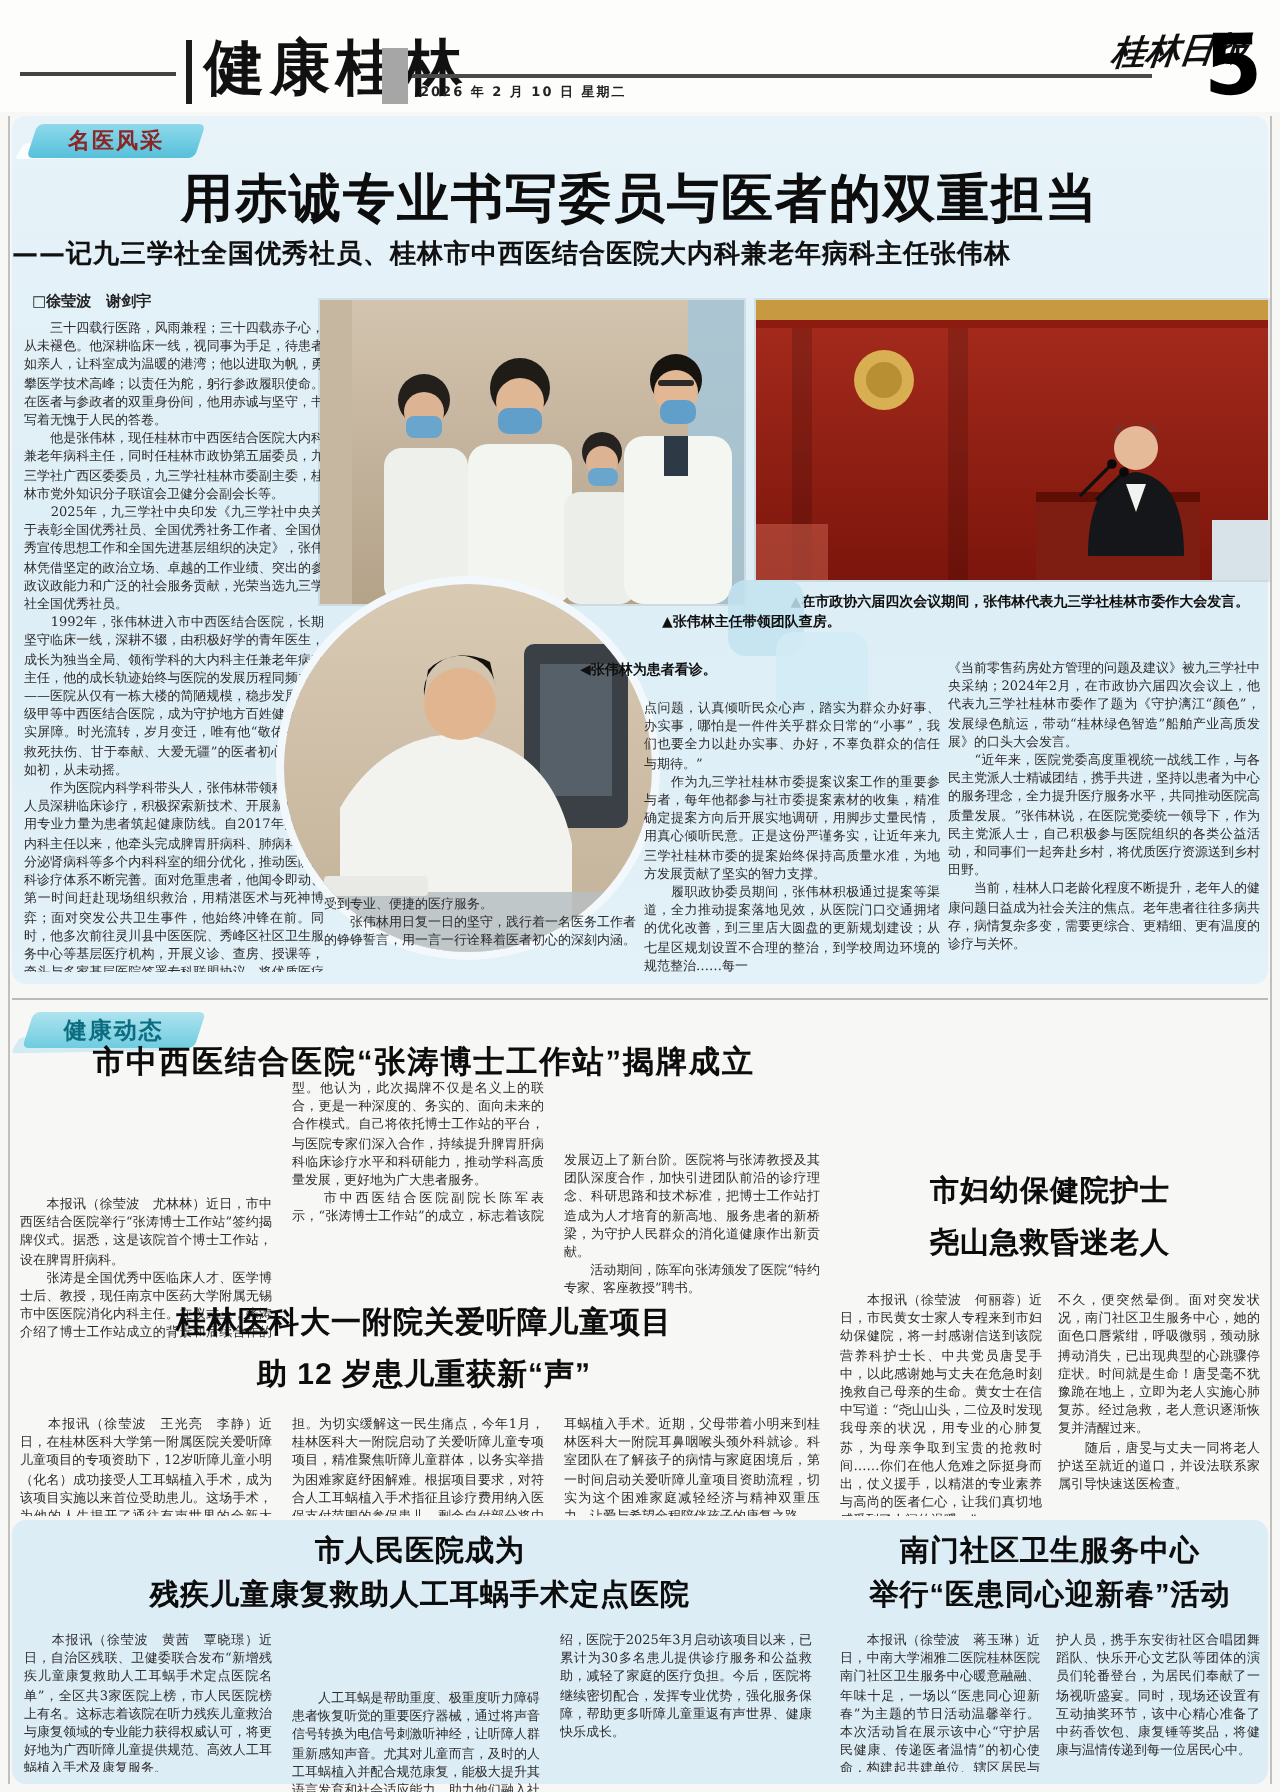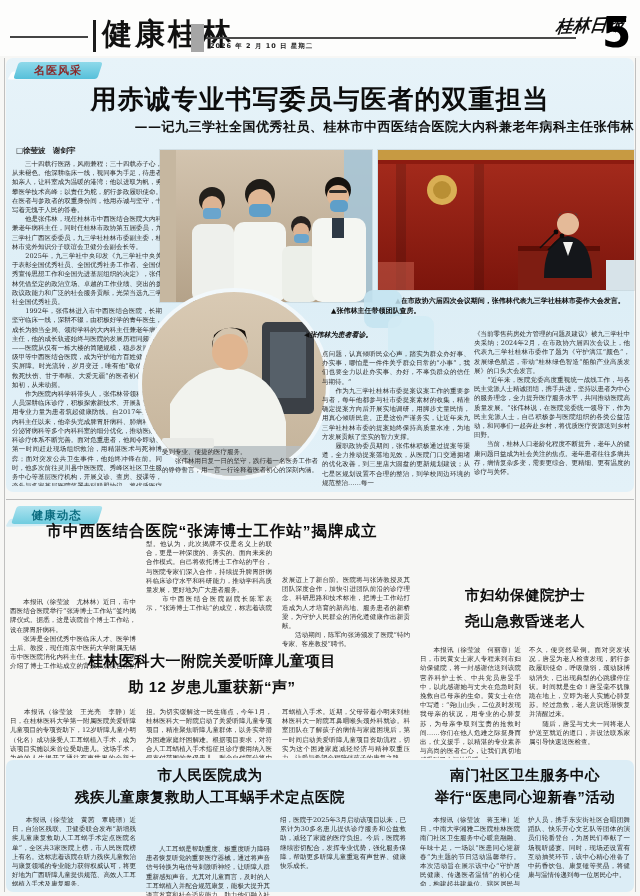--- a/index.html
+++ b/index.html
@@ -17,21 +17,21 @@
   .bluebox{background:linear-gradient(180deg,#e7f3f9 0%,#ddeef6 55%,#e3f1f8 100%);border-radius:7px;}
   .badge{transform:skewX(-18deg);border-radius:3px;display:flex;align-items:center;justify-content:center;}
   .badge-feature{background:linear-gradient(180deg,#8fd9ea,#56c0da);width:84px;height:17px;}
   .badge-feature span{transform:skewX(18deg);font-size:11px;font-weight:900;color:#8a2626;letter-spacing:1px;}
   .badge-news{background:linear-gradient(180deg,#aee3ef,#6fccdf);width:86px;height:18px;}
   .badge-news span{transform:skewX(18deg);font-size:11.5px;font-weight:900;color:#0c6d80;letter-spacing:1px;}
   .swoosh{background:#fff;opacity:.85;transform:skewX(-30deg) rotate(-1deg);border-radius:2px;}
   
   .f-headline{font-size:26px;font-weight:900;color:#0d0d0d;text-align:center;letter-spacing:1px;
               font-family:"Liberation Sans","DejaVu Sans",sans-serif;}
-  .f-subhead{font-size:13px;font-weight:900;color:#111;text-align:right;letter-spacing:.5px;}
+  .f-subhead{font-size:13px;font-weight:900;color:#111;text-align:left;letter-spacing:.5px;}
   .f-byline{font-size:7.5px;font-weight:bold;color:#222;}
   .body-text{font-size:6.5px;line-height:9.2px;color:#2c2c2c;text-align:justify;white-space:pre-line;
              font-family:"DejaVu Serif","Liberation Serif",serif;overflow:hidden;}
   .caption{font-size:7px;font-weight:bold;color:#101010;line-height:11px;}
   .photo{overflow:hidden;box-shadow:0 0 0 1px rgba(0,0,0,.08);}
   .circle-photo{border-radius:50%;overflow:hidden;box-shadow:0 0 0 4px #f2f8fb,0 1px 3px rgba(0,0,0,.25);}
   .deco{background:#c3e3f0;border-radius:9px;opacity:.85;}
   
   .n-headline{font-weight:900;color:#0d0d0d;text-align:center;
               font-family:"Liberation Sans","DejaVu Sans",sans-serif;}
@@ -155,21 +155,21 @@
       <rect x="128" y="40" width="36" height="66" fill="#566069"></rect>
       <path d="M28,112 C44,84 70,72 94,76 C124,82 138,102 144,130 L144,184 L28,184 Z" fill="#f2f3ee"></path>
       <circle cx="88" cy="60" r="18" fill="#e0b590"></circle>
       <path d="M70,56 a18,18 0 0 1 36,-4 l-3,-13 a22,17 0 0 0 -31,4 Z" fill="#16110d"></path>
       <rect x="0" y="154" width="184" height="30" fill="#b7bec2" opacity=".85"></rect>
       <rect x="20" y="146" width="52" height="10" rx="2" fill="#e9eae6"></rect>
     </svg>
   </div>
 
   <div class="abs caption" style="left:298px;top:248px;width:130px;margin-left:27px;">▲张伟林主任带领团队查房。</div>
-  <div class="abs caption" style="left:298px;top:272px;width:130px;font-style:italic;">◀张伟林为患者看诊。</div>
+  <div class="abs caption" style="left:284px;top:272px;width:130px;">◀张伟林为患者看诊。</div>
 
   <div class="abs body-text" style="left:156px;top:390px;width:156px;height:38px;">受到专业、便捷的医疗服务。
 　　张伟林用日复一日的坚守，践行着一名医务工作者的铮铮誓言，用一言一行诠释着医者初心的深刻内涵。</div>
   <div class="abs body-text" style="left:316px;top:292px;width:148px;height:136px;">点问题，认真倾听民众心声，踏实为群众办好事、办实事，哪怕是一件件关乎群众日常的“小事”，我们也要全力以赴办实事、办好，不辜负群众的信任与期待。”
 　　作为九三学社桂林市委提案议案工作的重要参与者，每年他都参与社市委提案素材的收集，精准确定提案方向后开展实地调研，用脚步丈量民情，用真心倾听民意。正是这份严谨务实，让近年来九三学社桂林市委的提案始终保持高质量水准，为地方发展贡献了坚实的智力支撑。
 　　履职政协委员期间，张伟林积极通过提案等渠道，全力推动提案落地见效，从医院门口交通拥堵的优化改善，到三里店大圆盘的更新规划建设；从七星区规划设置不合理的整治，到学校周边环境的规范整治……每一</div>
   <div class="abs body-text" style="left:468px;top:272px;width:156px;height:156px;">《当前零售药房处方管理的问题及建议》被九三学社中央采纳；2024年2月，在市政协六届四次会议上，他代表九三学社桂林市委作了题为《守护漓江“颜色”，发展绿色航运，带动“桂林绿色智造”船舶产业高质发展》的口头大会发言。
 　　“近年来，医院党委高度重视统一战线工作，与各民主党派人士精诚团结，携手共进，坚持以患者为中心的服务理念，全力提升医疗服务水平，共同推动医院高质量发展。”张伟林说，在医院党委统一领导下，作为民主党派人士，自己积极参与医院组织的各类公益活动，和同事们一起奔赴乡村，将优质医疗资源送到乡村田野。
 　　当前，桂林人口老龄化程度不断提升，老年人的健康问题日益成为社会关注的焦点。老年患者往往多病共存，病情复杂多变，需要更综合、更精细、更有温度的诊疗与关怀。</div>
 </div>
@@ -185,21 +185,21 @@
 <div class="abs body-text" style="left:10px;top:598px;width:126px;height:72px;">　　本报讯（徐莹波　尤林林）近日，市中西医结合医院举行“张涛博士工作站”签约揭牌仪式。据悉，这是该院首个博士工作站，设在脾胃肝病科。
 　　张涛是全国优秀中医临床人才、医学博士后、教授，现任南京中医药大学附属无锡市中医医院消化内科主任。在仪式上，张涛介绍了博士工作站成立的背景和后续合作的构想模</div>
 <div class="abs body-text" style="left:146px;top:540px;width:126px;height:72px;">型。他认为，此次揭牌不仅是名义上的联合，更是一种深度的、务实的、面向未来的合作模式。自己将依托博士工作站的平台，与医院专家们深入合作，持续提升脾胃肝病科临床诊疗水平和科研能力，推动学科高质量发展，更好地为广大患者服务。
 　　市中西医结合医院副院长陈军表示，“张涛博士工作站”的成立，标志着该院消化内科领域</div>
 <div class="abs body-text" style="left:282px;top:576px;width:128px;height:72px;">发展迈上了新台阶。医院将与张涛教授及其团队深度合作，加快引进团队前沿的诊疗理念、科研思路和技术标准，把博士工作站打造成为人才培育的新高地、服务患者的新桥梁，为守护人民群众的消化道健康作出新贡献。
 　　活动期间，陈军向张涛颁发了医院“特约专家、客座教授”聘书。</div>
 
 <div class="abs n-headline hl-md" style="left:420px;top:586px;width:210px;">市妇幼保健院护士</div>
 <div class="abs n-headline hl-md" style="left:420px;top:612px;width:210px;">尧山急救昏迷老人</div>
 <div class="abs body-text" style="left:420px;top:646px;width:101px;height:112px;">　　本报讯（徐莹波　何丽蓉）近日，市民黄女士家人专程来到市妇幼保健院，将一封感谢信送到该院营养科护士长、中共党员唐旻手中，以此感谢她与丈夫在危急时刻挽救自己母亲的生命。黄女士在信中写道：“尧山山头，二位及时发现我母亲的状况，用专业的心肺复苏，为母亲争取到宝贵的抢救时间……你们在他人危难之际挺身而出，仗义援手，以精湛的专业素养与高尚的医者仁心，让我们真切地感受到了人间的温暖。”</div>
-<div class="abs body-text" style="left:529px;top:646px;width:101px;height:112px;">不久，便突然晕倒。面对突发状况，唐旻为老人检查发现，躬行参政履职使命，呼吸微弱，颈动脉搏动消失，已出现典型的心跳骤停症状。时间就是生命！唐旻毫不犹豫跪在地上，立即为老人实施心肺复苏。经过急救，老人意识逐渐恢复并清醒过来。
+<div class="abs body-text" style="left:529px;top:646px;width:101px;height:112px;">不久，便突然晕倒。面对突发状况，南门社区卫生服务中心，她的面色口唇紫绀，呼吸微弱，颈动脉搏动消失，已出现典型的心跳骤停症状。时间就是生命！唐旻毫不犹豫跪在地上，立即为老人实施心肺复苏。经过急救，老人意识逐渐恢复并清醒过来。
 　　随后，唐旻与丈夫一同将老人护送至就近的道口，并设法联系家属引导快速送医检查。</div>
 
 <div class="abs n-headline hl-md" style="left:8px;top:652px;width:408px;font-size:15px;">桂林医科大一附院关爱听障儿童项目</div>
 <div class="abs n-headline hl-md" style="left:8px;top:678px;width:408px;font-size:15px;">助 12 岁患儿重获新“声”</div>
 <div class="abs body-text" style="left:10px;top:708px;width:126px;height:50px;">　　本报讯（徐莹波　王光亮　李静）近日，在桂林医科大学第一附属医院关爱听障儿童项目的专项资助下，12岁听障儿童小明（化名）成功接受人工耳蜗植入手术，成为该项目实施以来首位受助患儿。这场手术，为他的人生揭开了通往有声世界的全新大门。</div>
 <div class="abs body-text" style="left:146px;top:708px;width:126px;height:50px;">担。为切实缓解这一民生痛点，今年1月，桂林医科大一附院启动了关爱听障儿童专项项目，精准聚焦听障儿童群体，以务实举措为困难家庭纾困解难。根据项目要求，对符合人工耳蜗植入手术指征且诊疗费用纳入医保支付范围的参保患儿，剩余自付部分将由项目承担50%。</div>
 <div class="abs body-text" style="left:282px;top:708px;width:128px;height:50px;">耳蜗植入手术。近期，父母带着小明来到桂林医科大一附院耳鼻咽喉头颈外科就诊。科室团队在了解孩子的病情与家庭困境后，第一时间启动关爱听障儿童项目资助流程，切实为这个困难家庭减轻经济与精神双重压力，让爱与希望全程陪伴孩子的康复之路。</div>
 
 <div class="abs bluebox" style="left:6px;top:760px;width:628px;height:132px;background:#dcedf6;">
 

